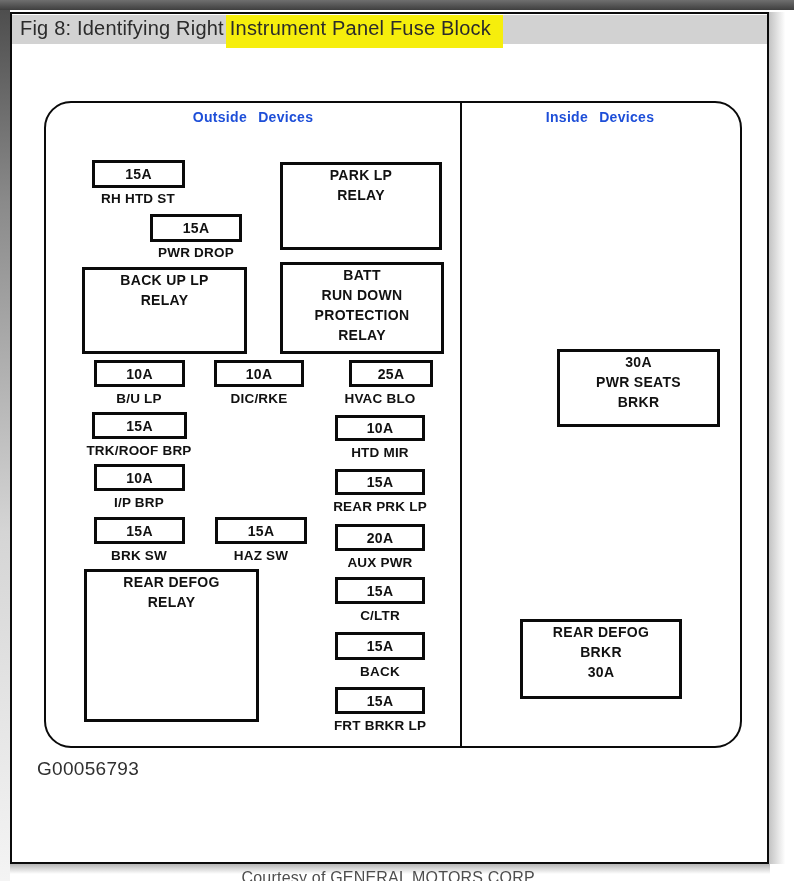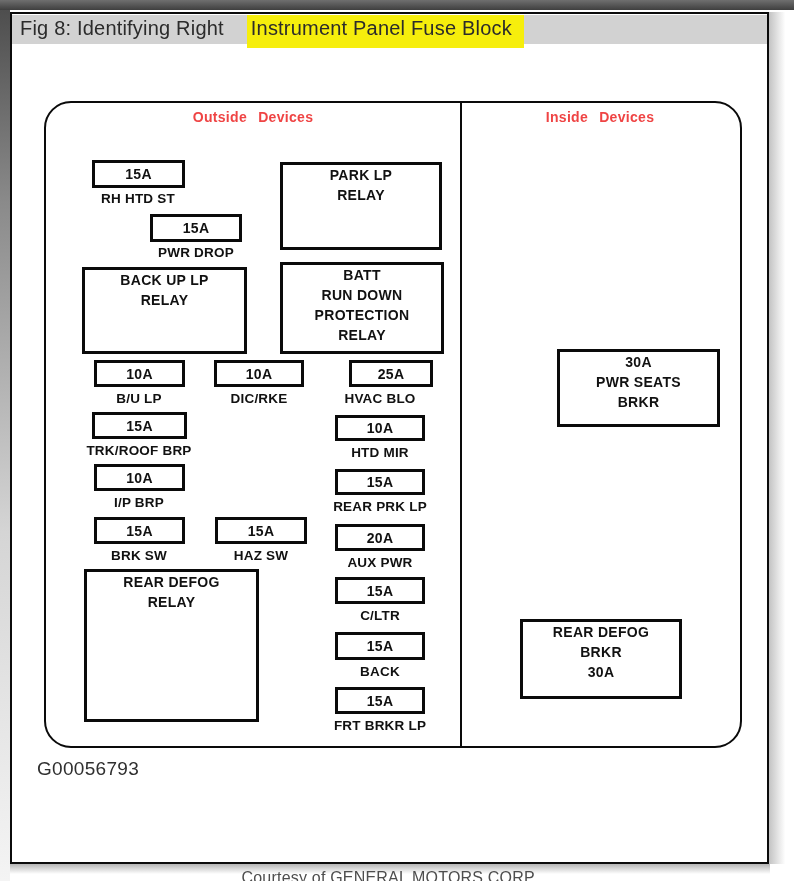--- a/index.html
+++ b/index.html
@@ -42,41 +42,41 @@
     background: #d2d2d2;
     white-space: nowrap;
     overflow: visible;
   }
   .title-prefix, .title-highlight {
     display: inline-block;
     font-size: 20px; font-weight: 300; color: #2b2b2b;
     line-height: 27px; vertical-align: top;
     letter-spacing: 0.2px;
   }
-  .title-prefix { margin-left: 8px; margin-right: 23px; }
+  .title-prefix { margin-left: 8px; margin-right: 2px; }
   .title-highlight {
     background: #f6ee0c;
     height: 33px;
     padding: 0 12px 11px 4px;
   }
 
   
   .diagram {
     position: absolute; left: 32px; top: 87px; width: 698px; height: 647px;
     border: 2px solid #0a0a0a; border-radius: 27px;
     background: #ffffff;
   }
   .divider {
     position: absolute; left: 414px; top: 0; width: 2px; height: 100%;
     background: #0a0a0a;
   }
   .section-title {
     position: absolute; top: 6px;
     text-align: center;
-    font-size: 14px; font-weight: bold; color: #ef4444;
+    font-size: 14px; font-weight: bold; color: #1d4ed8;
     word-spacing: 7px; letter-spacing: 0.3px;
   }
   .section-title.left  { left: 0; width: 414px; }
   .section-title.right { left: 416px; width: 276px; }
 
   .fuse {
     position: absolute;
     border: 3px solid #0a0a0a; background: #fff;
     display: flex; align-items: center; justify-content: center;
     font-size: 14px; font-weight: bold; color: #111;

